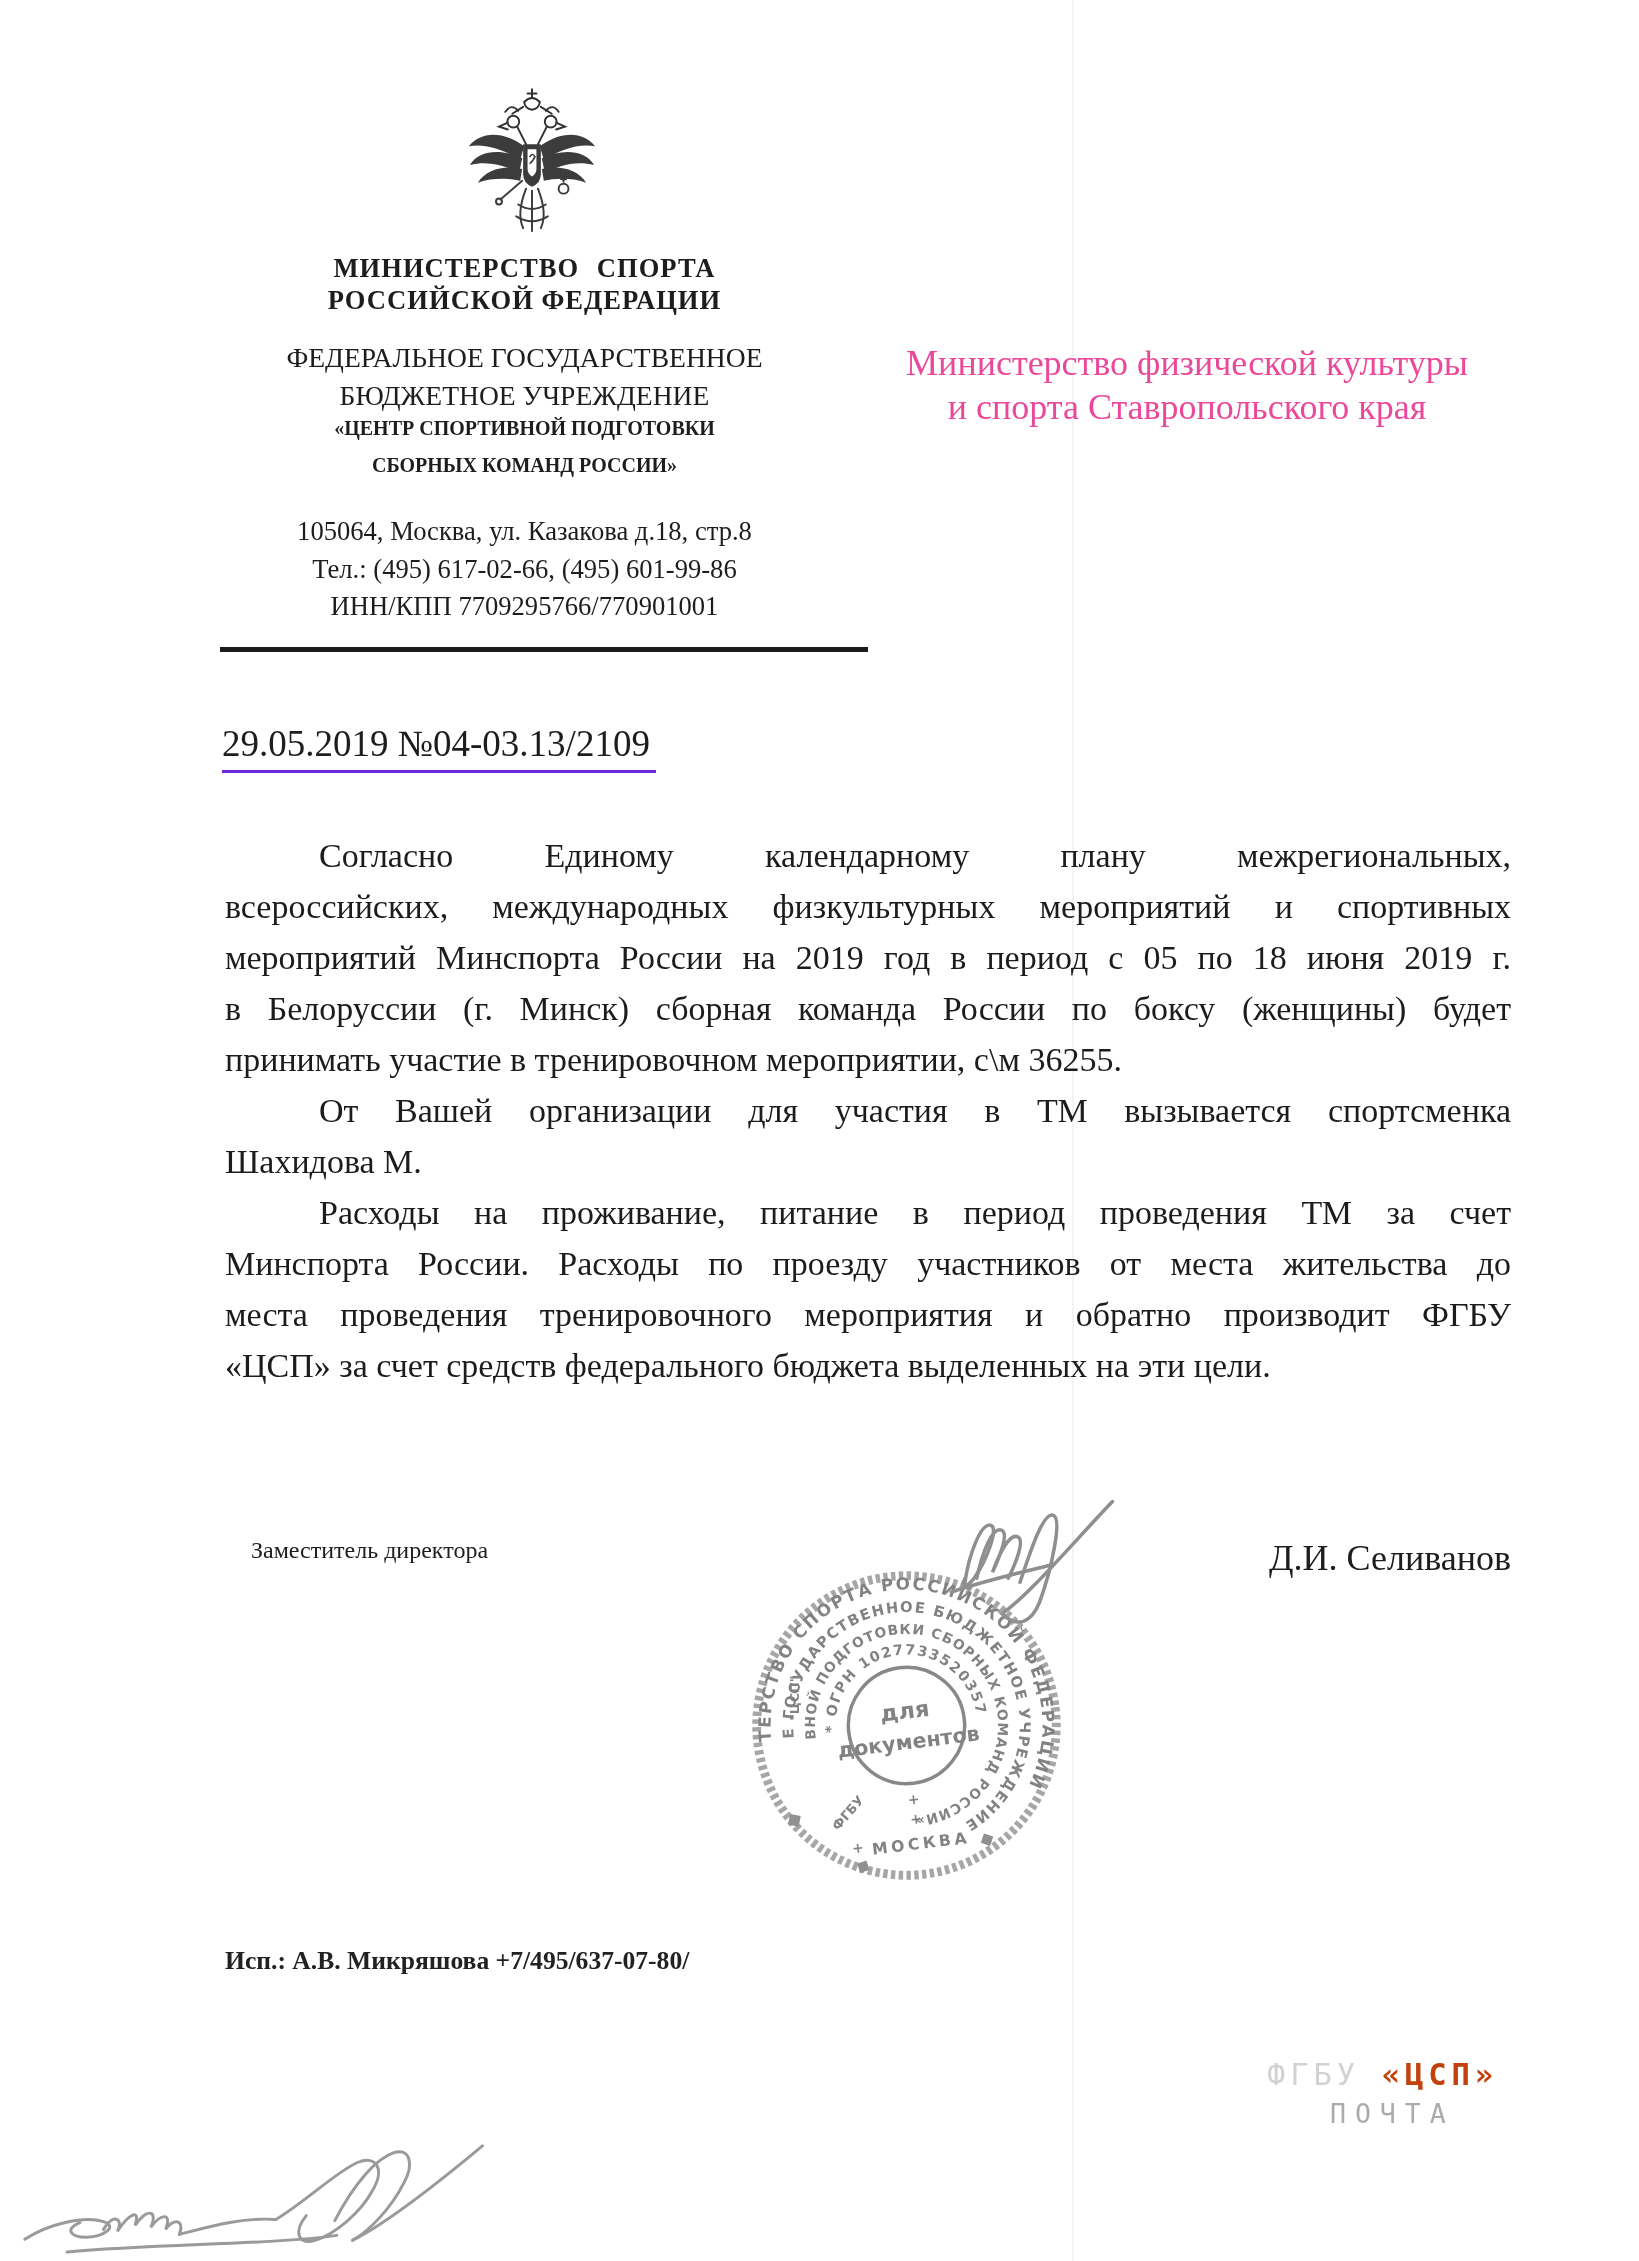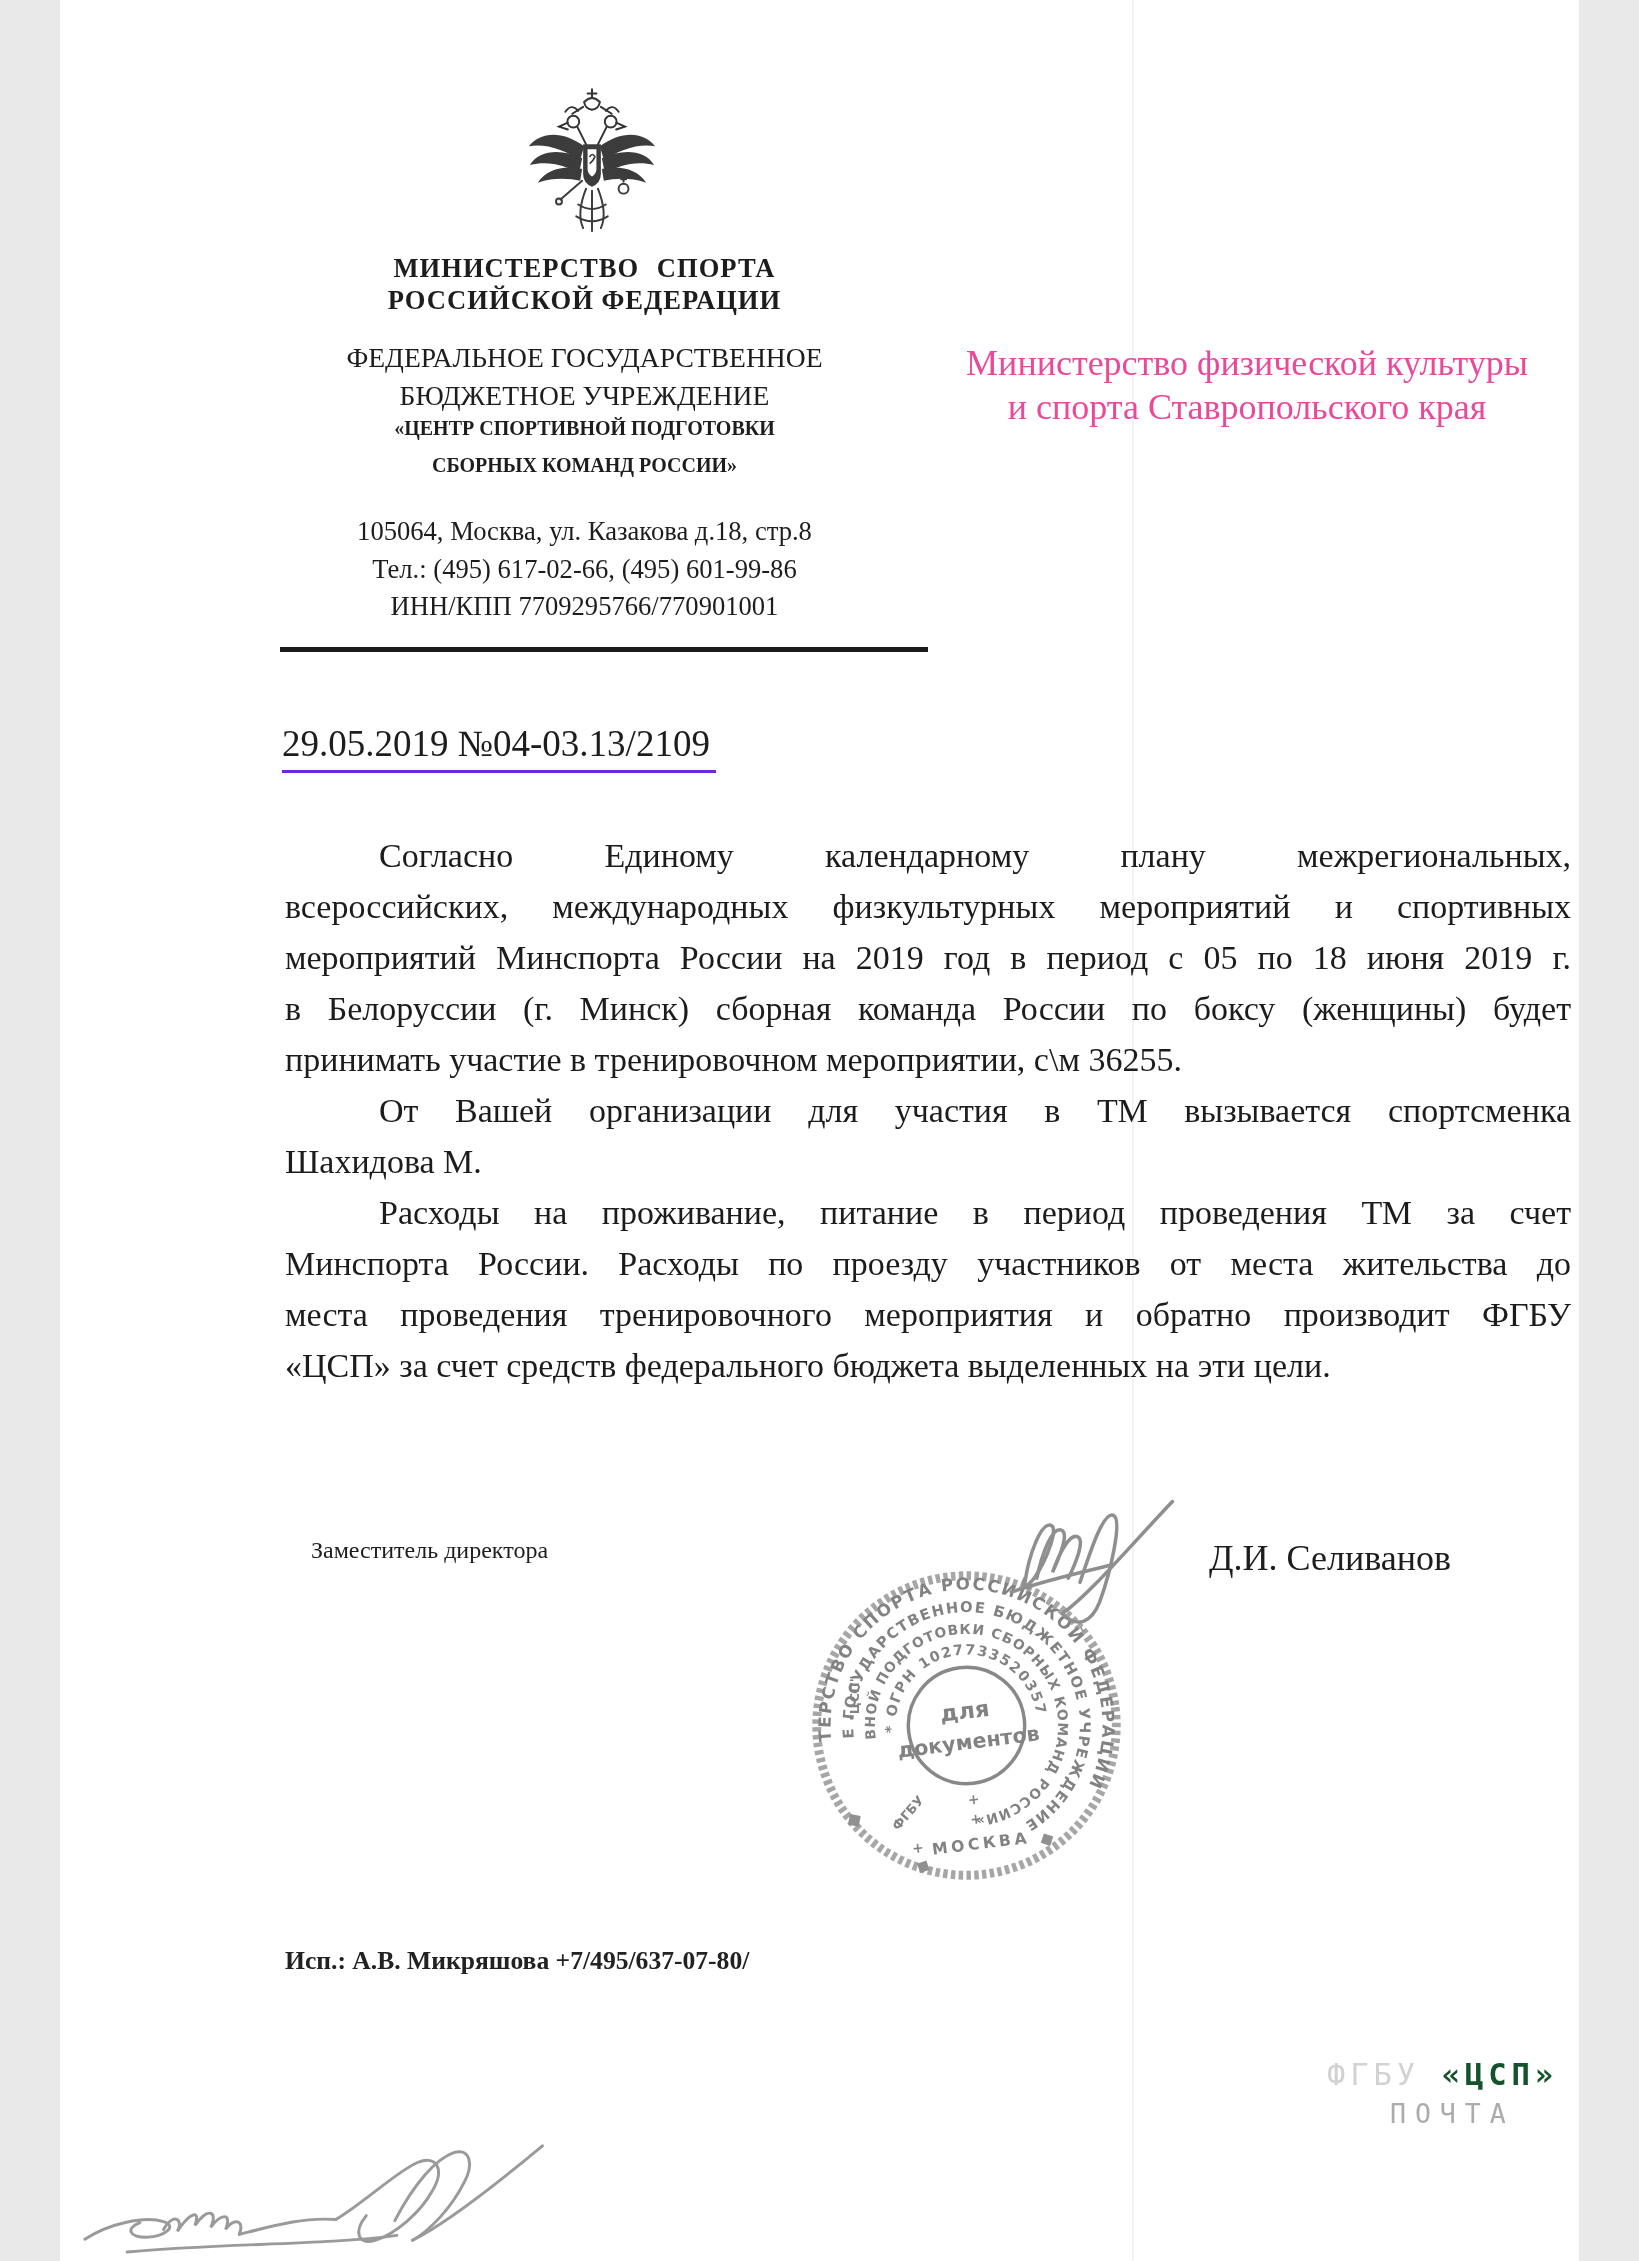--- a/index.html
+++ b/index.html
@@ -1,19 +1,19 @@
 <!DOCTYPE html>
 <html><head>
 <meta charset="utf-8">
 <style>
   html,body{margin:0;padding:0;background:#e9e9e9;}
   .page{
-    position:relative;width:1505px;height:2262px;background:#ffffff;
+    position:relative;width:1639px;height:2262px;background:#ffffff;
     font-family:"Liberation Serif","DejaVu Serif",serif;color:#1d1d1d;
-    overflow:hidden;margin:0 auto;padding-left:14px;
+    overflow:hidden;margin:0 auto;
   }
   .scanline{position:absolute;left:1072px;top:0;width:2px;height:100%;background:#8a8a8a;opacity:.10;}
 
   
   .lh{position:absolute;left:160px;top:0;width:729px;text-align:center;}
   .emblem{position:absolute;left:303px;top:87px;width:138px;height:162px;}
   .m-line{position:absolute;left:0;width:729px;font-weight:bold;font-size:26.6px;letter-spacing:1px;white-space:nowrap;}
   .ws{word-spacing:9.9px;}
   .o-line{position:absolute;left:0;width:729px;font-size:27.6px;white-space:nowrap;}
   .o-bold{font-weight:bold;font-size:20px;}
@@ -44,21 +44,21 @@
   .sig-svg{position:absolute;left:904px;top:1476px;width:236px;height:177px;}
   .scribble-svg{position:absolute;left:9.9px;top:2126px;width:502px;height:136px;}
 
   
   .executor{position:absolute;left:225px;top:1946px;font-size:25.6px;white-space:nowrap;color:#222;font-weight:bold;}
 
   
   .footer-stamp{position:absolute;left:1267px;top:2057px;font-family:"DejaVu Sans Mono","Liberation Mono",monospace;color:#909090;}
   .fs-l1{font-size:30.5px;letter-spacing:4.9px;white-space:nowrap;}
   .fs-word1{opacity:.40;}
-  .fs-word2{font-weight:bold;color:#14532d;margin-left:21.7px;margin-top:24px;}
+  .fs-word2{font-weight:bold;color:#c2410c;margin-left:21.7px;margin-top:24px;}
   .fs-l2{font-size:26.6px;letter-spacing:8.9px;margin:5.9px 0 0 63px;opacity:.75;}
 </style>
 </head>
 <body>
 
 <div class="page">
 
   <div class="scanline"></div>
 
   <div class="lh">

